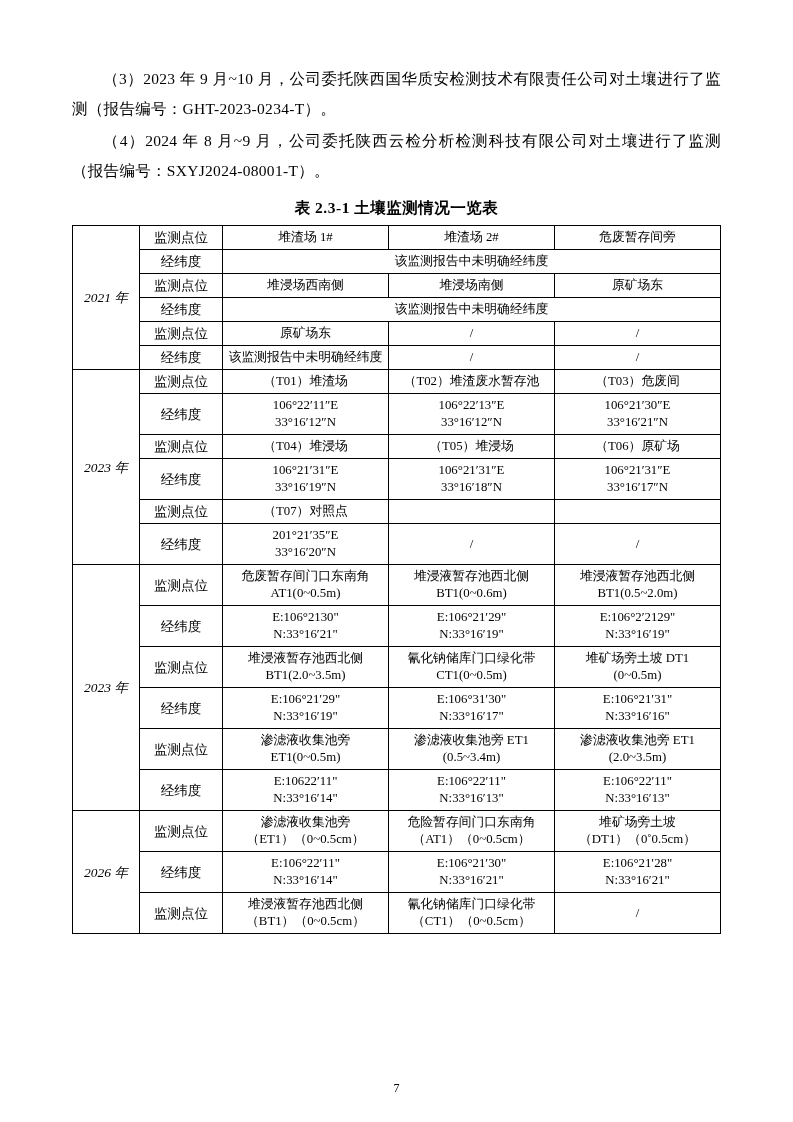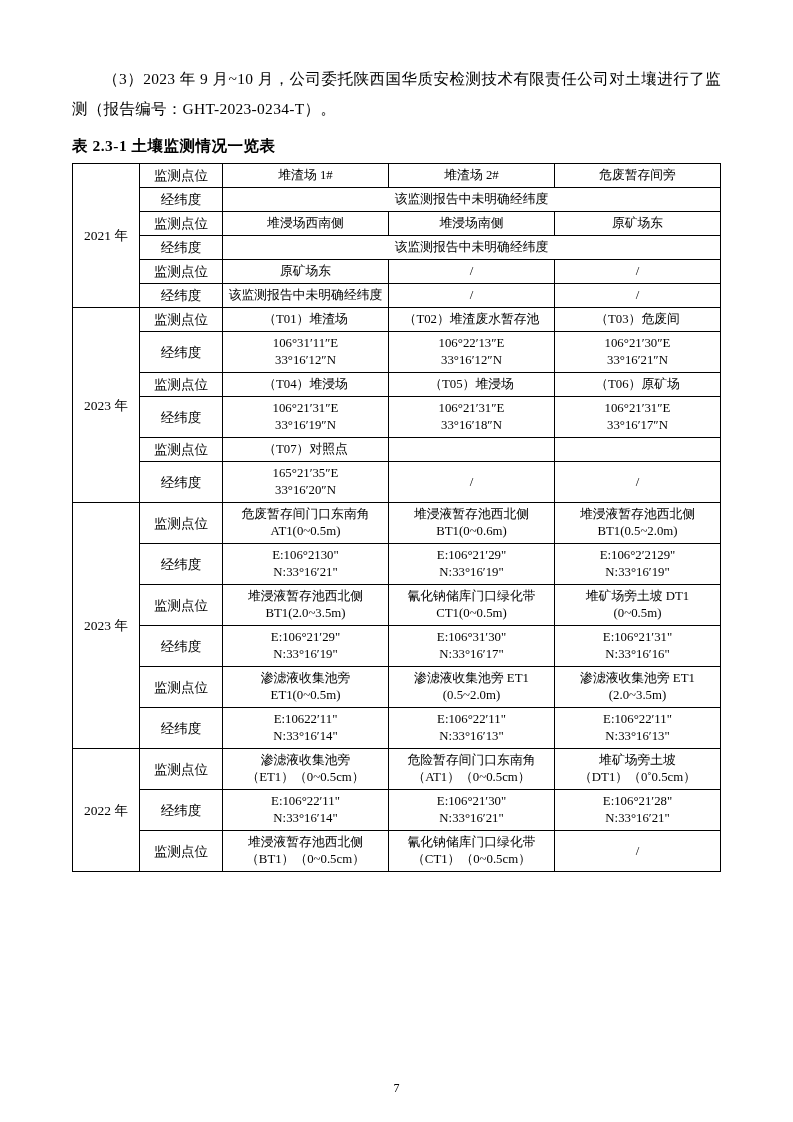--- a/index.html
+++ b/index.html
@@ -25,21 +25,21 @@
   }
   .para {
     font-size: 15.5px;
     line-height: 30px;
     text-align: justify;
     text-indent: 2em;
     margin: 0 0 2px 0;
     letter-spacing: 0.3px;
   }
   .caption {
-    text-align: left;
+    text-align: center;
     font-size: 15.5px;
     font-weight: bold;
     margin: 12px 0 6px 0;
     letter-spacing: 0.5px;
   }
   table.main {
     border-collapse: collapse;
     width: 100%;
     table-layout: fixed;
     font-size: 12.8px;
@@ -48,20 +48,21 @@
     border: 1px solid #000000;
     text-align: center;
     vertical-align: middle;
     padding: 3px 2px;
     line-height: 17px;
     word-break: break-all;
   }
   td.year {
     width: 62px;
     font-size: 13.5px;
+    font-style: italic;
   }
   td.lbl {
     width: 78px;
     font-size: 13.5px;
   }
   td.val { width: auto; }
   .pagenum {
     position: absolute;
     bottom: 26px;
     left: 0;
@@ -70,20 +71,21 @@
     font-size: 12px;
   }
   .nowrap-line { display: block; }
 </style>
 </head>
 <body>
 
 <div class="page">
 
   <p class="para">（3）2023 年 9 月~10 月，公司委托陕西国华质安检测技术有限责任公司对土壤进行了监测（报告编号：GHT-2023-0234-T）。</p>
+  <p class="para">（4）2024 年 8 月~9 月，公司委托陕西云检分析检测科技有限公司对土壤进行了监测（报告编号：SXYJ2024-08001-T）。</p>
 
   <div class="caption">表 2.3-1 土壤监测情况一览表</div>
 
   <table class="main">
     <tbody>
 
       <tr>
         <td class="year" rowspan="6">2021 年</td>
         <td class="lbl">监测点位</td>
         <td class="val">堆渣场 1#</td>
@@ -120,21 +122,21 @@
       <tr>
         <td class="year" rowspan="6">2023 年</td>
         <td class="lbl">监测点位</td>
         <td class="val">（T01）堆渣场</td>
         <td class="val">（T02）堆渣废水暂存池</td>
         <td class="val">（T03）危废间</td>
       </tr>
       <tr>
         <td class="lbl">经纬度</td>
         <td class="val">
-            <span class="nowrap-line">106°31′11″E</span>
+            <span class="nowrap-line">106°22′11″E</span>
             <span class="nowrap-line">33°16′12″N</span>
           </td>
         <td class="val">
             <span class="nowrap-line">106°22′13″E</span>
             <span class="nowrap-line">33°16′12″N</span>
           </td>
         <td class="val">
             <span class="nowrap-line">106°21′30″E</span>
             <span class="nowrap-line">33°16′21″N</span>
           </td>
@@ -162,21 +164,21 @@
       </tr>
       <tr>
         <td class="lbl">监测点位</td>
         <td class="val">（T07）对照点</td>
         <td class="val"></td>
         <td class="val"></td>
       </tr>
       <tr>
         <td class="lbl">经纬度</td>
         <td class="val">
-            <span class="nowrap-line">165°21′35″E</span>
+            <span class="nowrap-line">201°21′35″E</span>
             <span class="nowrap-line">33°16′20″N</span>
           </td>
         <td class="val">/</td>
         <td class="val">/</td>
       </tr>
 
       <tr>
         <td class="year" rowspan="6">2023 年</td>
         <td class="lbl">监测点位</td>
         <td class="val">
@@ -238,21 +240,21 @@
           </td>
       </tr>
       <tr>
         <td class="lbl">监测点位</td>
         <td class="val">
             <span class="nowrap-line">渗滤液收集池旁</span>
             <span class="nowrap-line">ET1(0~0.5m)</span>
           </td>
         <td class="val">
             <span class="nowrap-line">渗滤液收集池旁 ET1</span>
-            <span class="nowrap-line">(0.5~2.0m)</span>
+            <span class="nowrap-line">(0.5~3.4m)</span>
           </td>
         <td class="val">
             <span class="nowrap-line">渗滤液收集池旁 ET1</span>
             <span class="nowrap-line">(2.0~3.5m)</span>
           </td>
       </tr>
       <tr>
         <td class="lbl">经纬度</td>
         <td class="val">
             <span class="nowrap-line">E:10622′11"</span>
@@ -262,21 +264,21 @@
             <span class="nowrap-line">E:106°22′11"</span>
             <span class="nowrap-line">N:33°16′13"</span>
           </td>
         <td class="val">
             <span class="nowrap-line">E:106°22′11"</span>
             <span class="nowrap-line">N:33°16′13"</span>
           </td>
       </tr>
 
       <tr>
-        <td class="year" rowspan="3">2022 年</td>
+        <td class="year" rowspan="3">2026 年</td>
         <td class="lbl">监测点位</td>
         <td class="val">
             <span class="nowrap-line">渗滤液收集池旁</span>
             <span class="nowrap-line">（ET1）（0~0.5cm）</span>
           </td>
         <td class="val">
             <span class="nowrap-line">危险暂存间门口东南角</span>
             <span class="nowrap-line">（AT1）（0~0.5cm）</span>
           </td>
         <td class="val">

